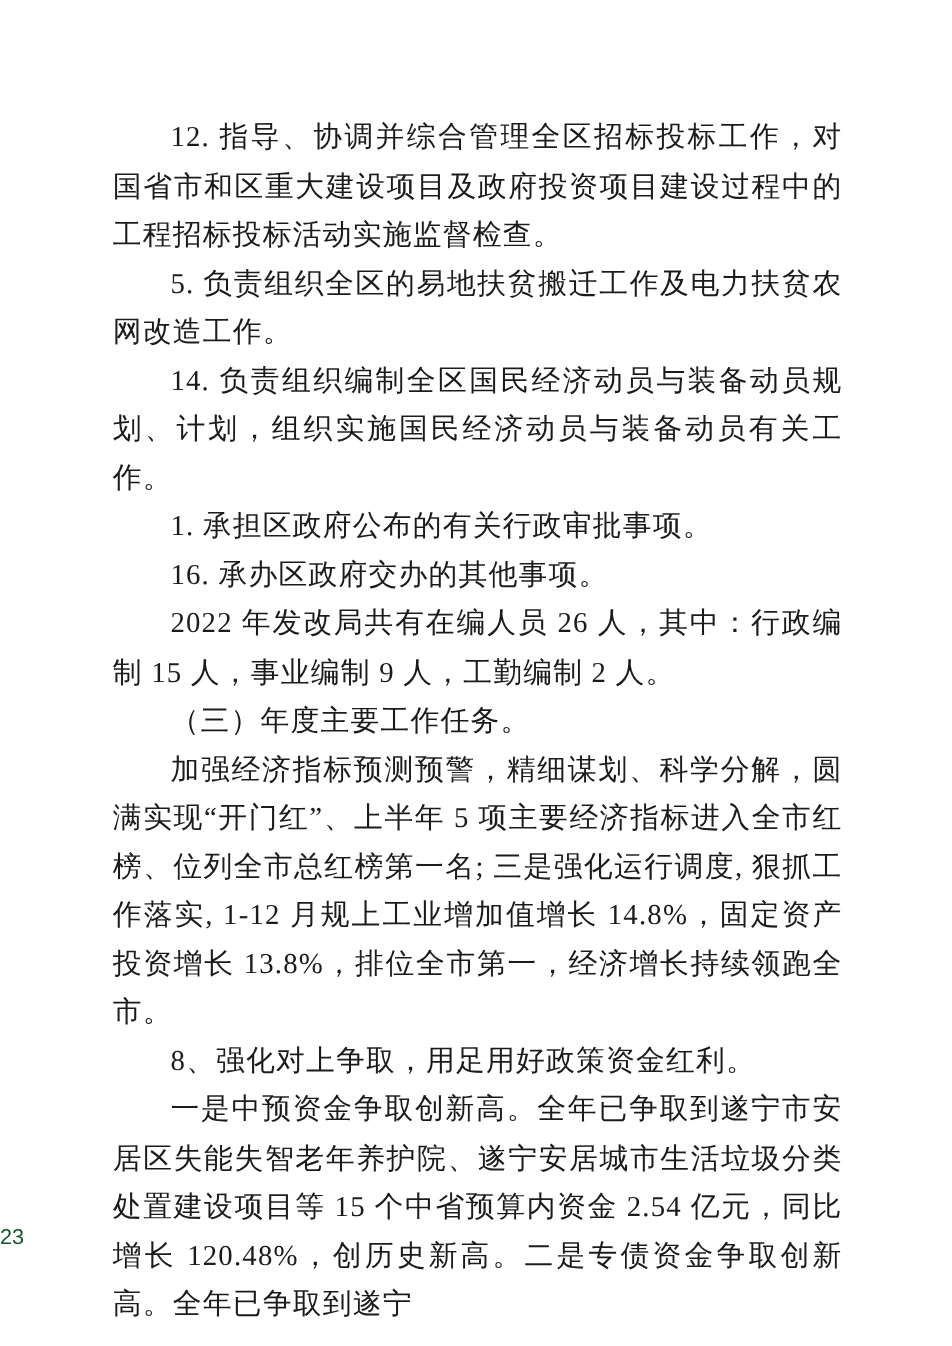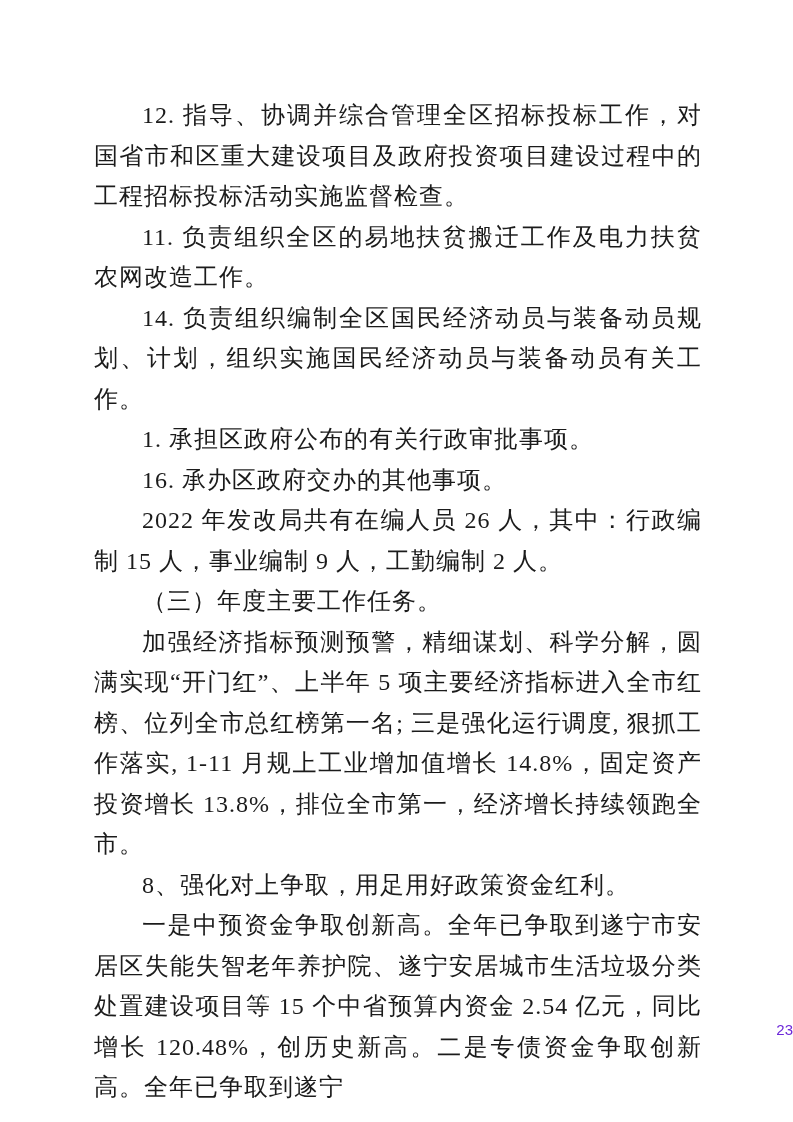--- a/index.html
+++ b/index.html
@@ -33,36 +33,36 @@
     word-break: break-all;
   }
   .doc-body p.heading {
     font-weight: normal;
   }
   .page-footer {
     position: absolute;
     left: 0;
     top: 1021px;
     width: 100%;
-    text-align: right;
+    text-align: left;
     font-family: "Liberation Sans", "DejaVu Sans", sans-serif;
-    font-size: 15px;
-    color: #6d28d9;
+    font-size: 18px;
+    color: #14532d;
   }
 </style>
 </head>
 <body>
 
 <div class="page">
   <div class="doc-body">
       <p class="body">12. 指导、协调并综合管理全区招标投标工作，对国省市和区重大建设项目及政府投资项目建设过程中的工程招标投标活动实施监督检查。</p>
-      <p class="body">11. 负责组织全区的易地扶贫搬迁工作及电力扶贫农网改造工作。</p>
+      <p class="body">5. 负责组织全区的易地扶贫搬迁工作及电力扶贫农网改造工作。</p>
       <p class="body">14. 负责组织编制全区国民经济动员与装备动员规划、计划，组织实施国民经济动员与装备动员有关工作。</p>
       <p class="body">1. 承担区政府公布的有关行政审批事项。</p>
       <p class="body">16. 承办区政府交办的其他事项。</p>
       <p class="body">2022 年发改局共有在编人员 26 人，其中：行政编制 15 人，事业编制 9 人，工勤编制 2 人。</p>
       <p class="heading">（三）年度主要工作任务。</p>
-      <p class="body">加强经济指标预测预警，精细谋划、科学分解，圆满实现“开门红”、上半年 5 项主要经济指标进入全市红榜、位列全市总红榜第一名; 三是强化运行调度, 狠抓工作落实, 1-11 月规上工业增加值增长 14.8%，固定资产投资增长 13.8%，排位全市第一，经济增长持续领跑全市。</p>
+      <p class="body">加强经济指标预测预警，精细谋划、科学分解，圆满实现“开门红”、上半年 5 项主要经济指标进入全市红榜、位列全市总红榜第一名; 三是强化运行调度, 狠抓工作落实, 1-12 月规上工业增加值增长 14.8%，固定资产投资增长 13.8%，排位全市第一，经济增长持续领跑全市。</p>
       <p class="body">8、强化对上争取，用足用好政策资金红利。</p>
       <p class="body">一是中预资金争取创新高。全年已争取到遂宁市安居区失能失智老年养护院、遂宁安居城市生活垃圾分类处置建设项目等 15 个中省预算内资金 2.54 亿元，同比增长 120.48%，创历史新高。二是专债资金争取创新高。全年已争取到遂宁</p>
     </div>
   <div class="page-footer">23</div>
 </div>
 
 </body></html>

